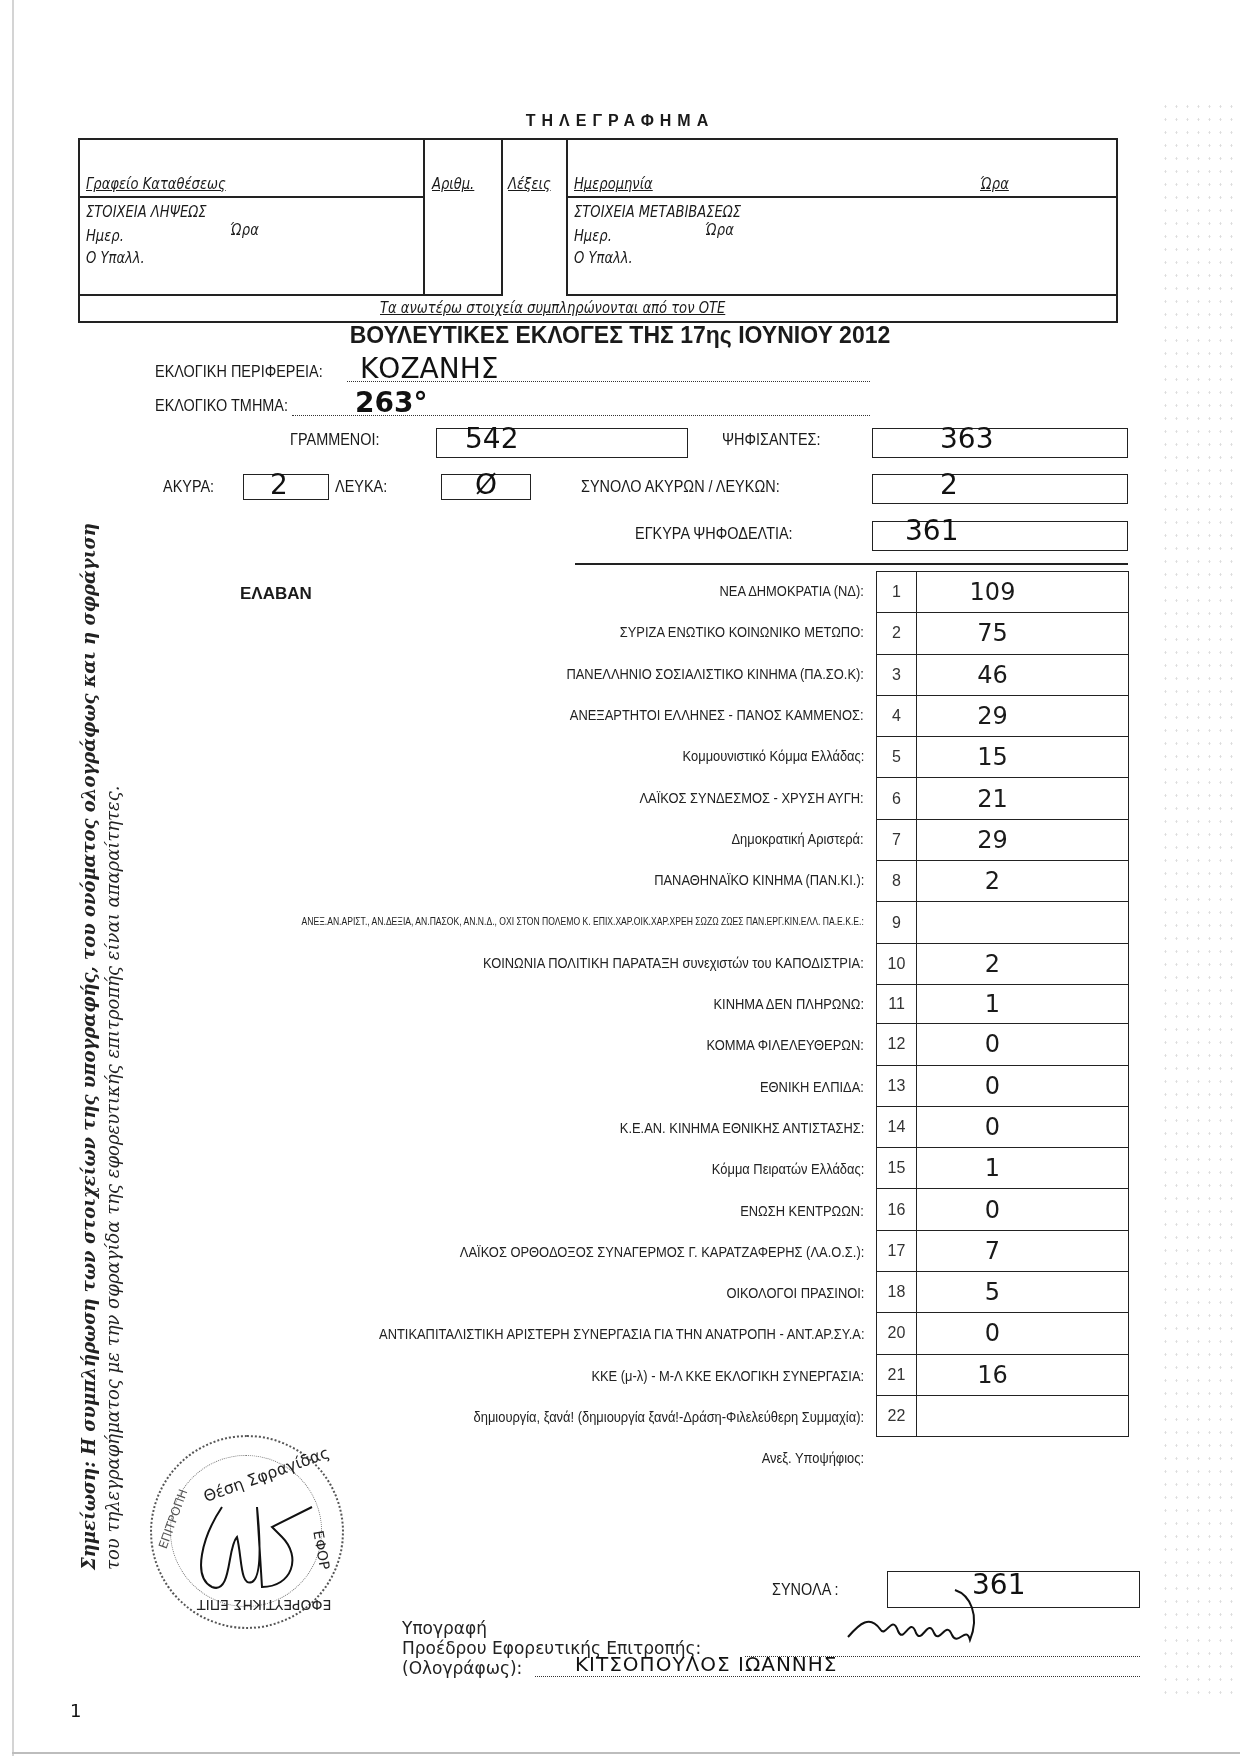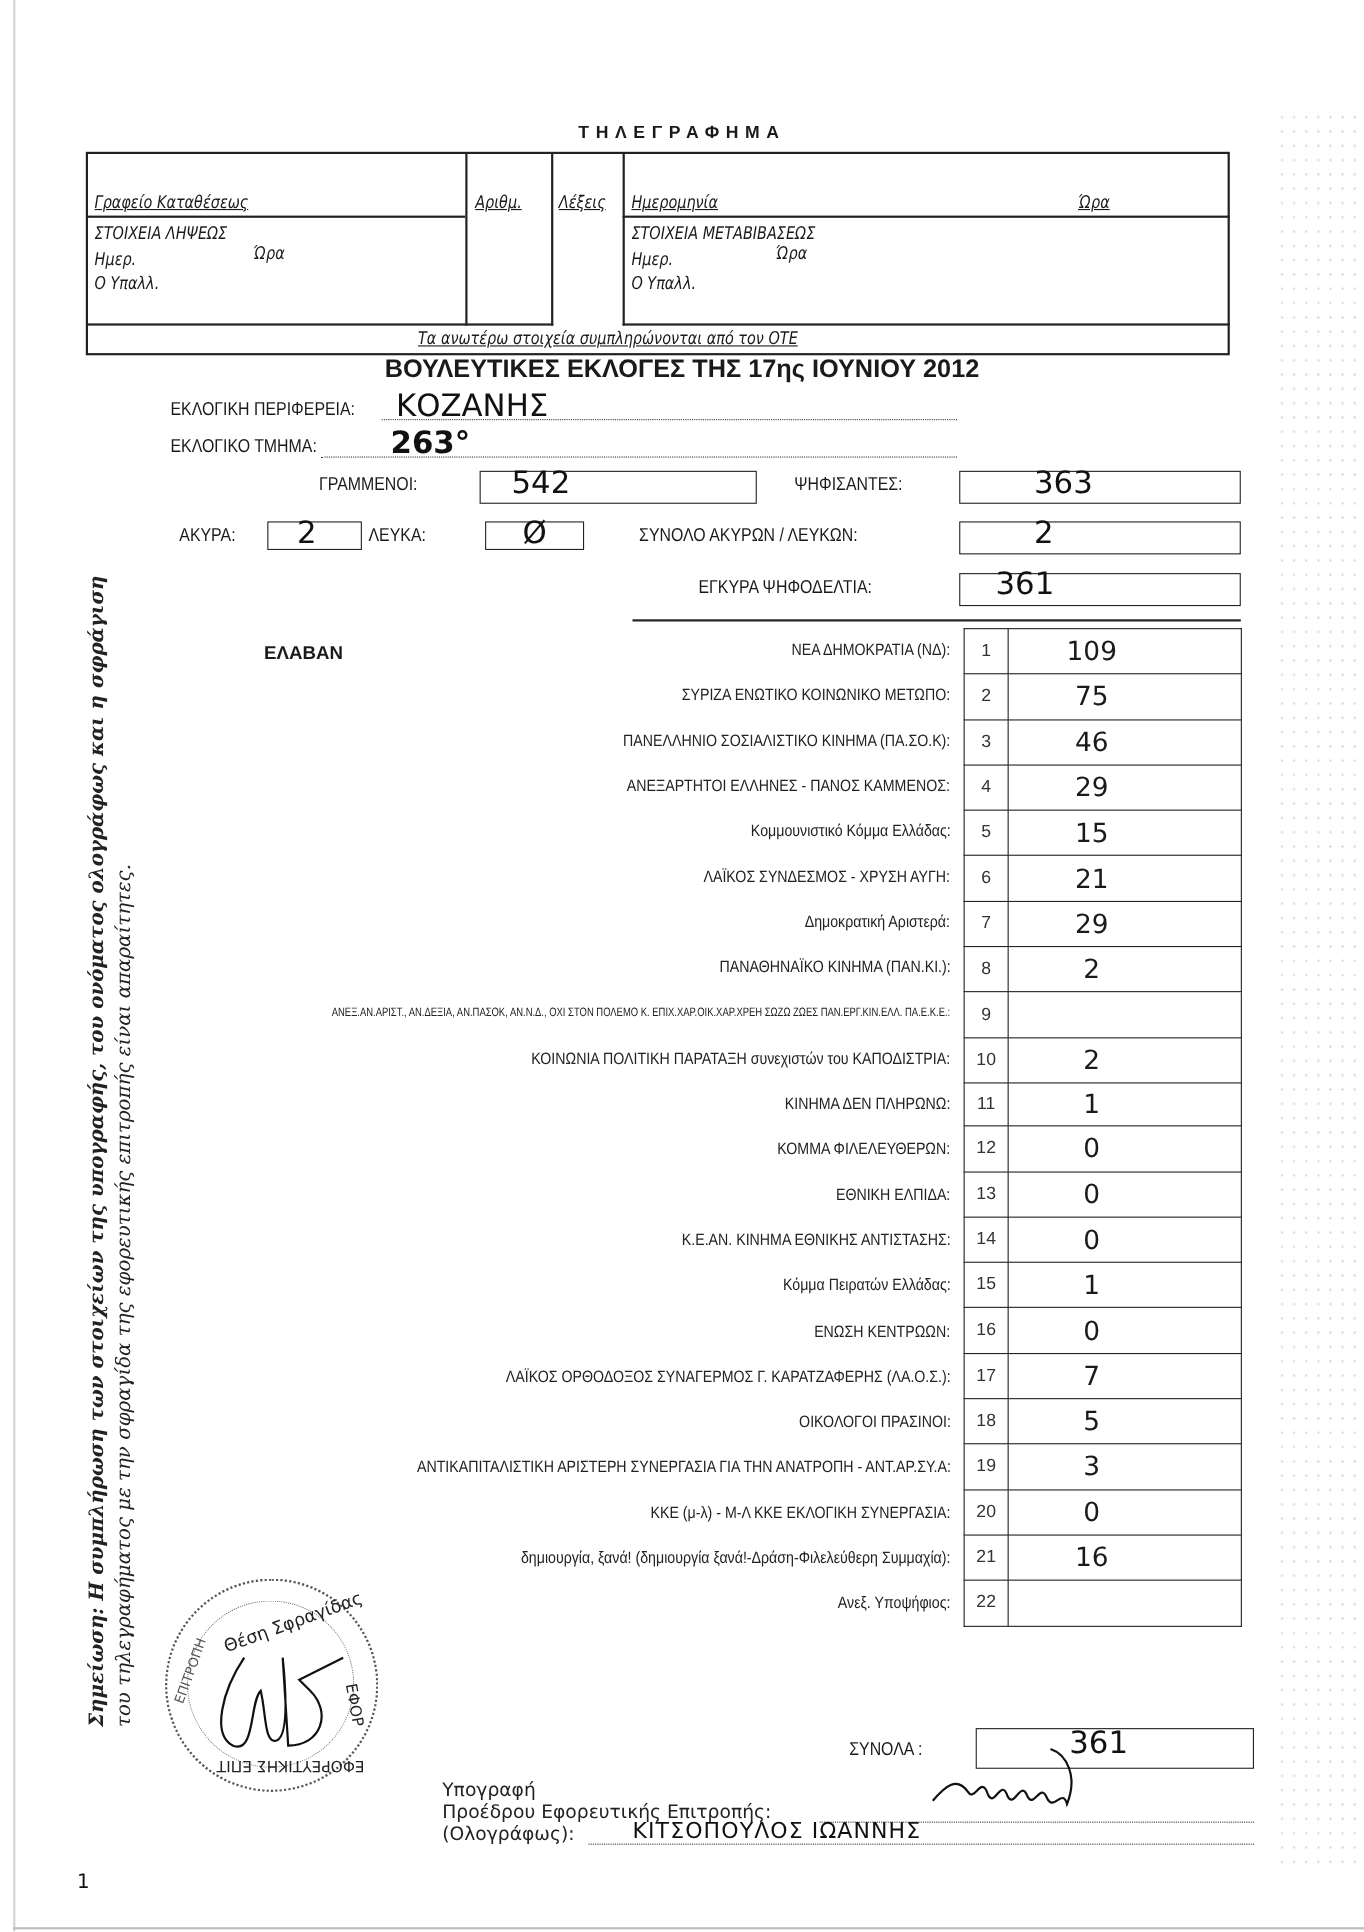--- a/index.html
+++ b/index.html
@@ -214,24 +214,20 @@
       </tr>
       <tr style="height: 41.3px;">
         <td class="num">17</td>
         <td class="val">7</td>
       </tr>
       <tr style="height: 41.3px;">
         <td class="num">18</td>
         <td class="val">5</td>
       </tr>
       <tr style="height: 41.3px;">
-        <td class="num">19</td>
-        <td class="val">3</td>
-      </tr>
-      <tr style="height: 41.3px;">
         <td class="num">20</td>
         <td class="val">0</td>
       </tr>
       <tr style="height: 41.3px;">
         <td class="num">21</td>
         <td class="val">16</td>
       </tr>
       <tr style="height: 41.3px;">
         <td class="num">22</td>
         <td class="val"></td>

